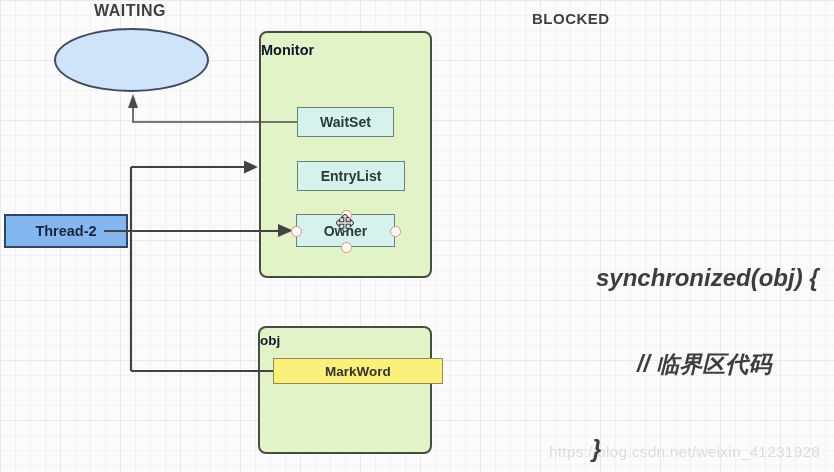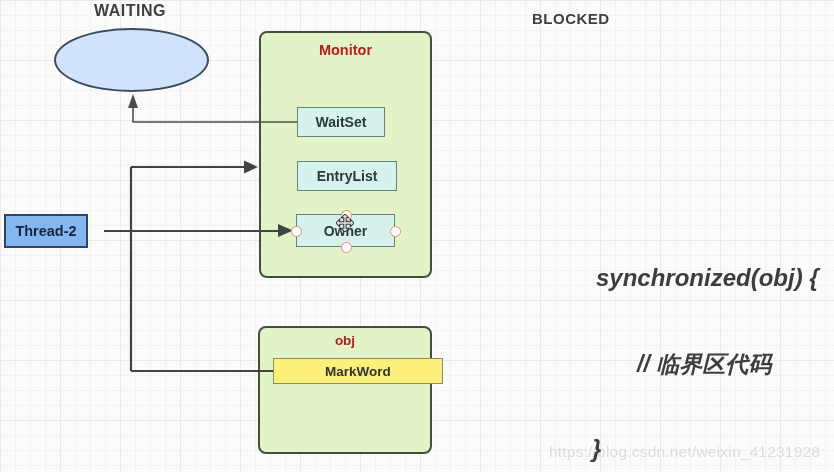--- a/index.html
+++ b/index.html
@@ -30,47 +30,47 @@
     background:#cfe3fa;border:2.5px solid #3e4a5f;
   }
 
   
   .container-box{
     background:#e2f3c7;border:2px solid #474c41;border-radius:8px;
   }
   #monitor-box{left:259px;top:31px;width:173px;height:247px;}
   #obj-box{left:258px;top:326px;width:174px;height:128px;text-decoration:underline;}
   .container-title{
-    position:absolute;left:0;width:100%;text-align:center;
-    font-weight:bold;color:#b91c1c;
+    position:absolute;left:0;width:100%;
+    font-weight:bold;color:#0f172a;
   }
   #monitor-title{top:9px;font-size:14.5px;}
   #obj-title{top:5px;font-size:13.5px;}
 
   
   .slot{
     background:#d5f3ec;border:1.5px solid #69807b;
     display:flex;align-items:center;justify-content:center;
     font-weight:bold;font-size:14px;color:#2c3a36;
   }
-  #slot-waitset{left:297px;top:107px;width:88px;height:30px;}
-  #slot-entrylist{left:297px;top:161px;width:100px;height:30px;}
+  #slot-waitset{left:297px;top:107px;width:97px;height:30px;}
+  #slot-entrylist{left:297px;top:161px;width:108px;height:30px;}
   #slot-owner{left:296px;top:214px;width:99px;height:33px;text-align:right;}
 
   
   #markword-box{
     left:273px;top:358px;width:170px;height:26px;
     background:#fcf07d;border:1.5px solid #8f8c55;
     display:flex;align-items:center;justify-content:center;
     font-weight:bold;font-size:13.5px;color:#33342c;
   }
 
   
   #thread2-box{
-    left:4px;top:214px;width:84px;height:34px;
+    left:4px;top:214px;width:124px;height:34px;
     background:#84b6f0;border:2px solid #31455f;
     display:flex;align-items:center;justify-content:center;
     font-weight:bold;font-size:14.5px;color:#17253c;
   }
 
   
   #connectors{position:absolute;left:0;top:0;width:834px;height:472px;pointer-events:none;}
 
   
   .sel-handle{

